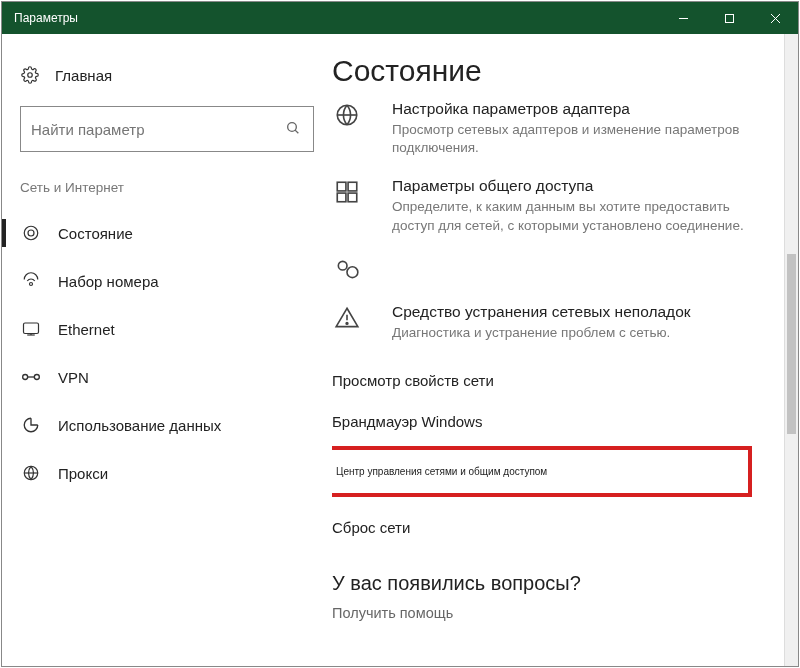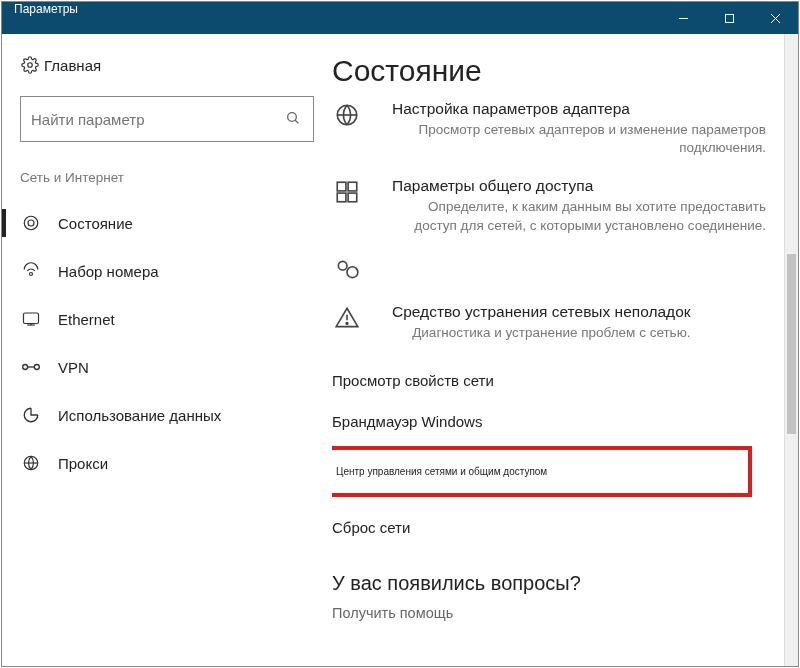--- a/index.html
+++ b/index.html
@@ -16,25 +16,25 @@
   .outer-border {
     border: 1px solid #888;
     width: 798px;
     height: 666px;
     margin: 1px;
     background: #fff;
     display: flex;
     flex-direction: column;
   }
   .titlebar {
-    background: #0c4a6e;
+    background: #14532d;
     color: #fff;
     height: 32px;
     display: flex;
-    align-items: flex-start;
+    align-items: center;
     padding-left: 12px;
     font-size: 12px;
   }
   .titlebar-title { flex: 1; }
   .win-controls { display: flex; }
   .win-btn {
     width: 46px; height: 32px;
     display: flex; align-items: center; justify-content: center;
     color: #fff;
   }
@@ -43,23 +43,24 @@
     flex: 1;
     display: flex;
     background: #fff;
     overflow: hidden;
   }
   .sidebar {
     width: 330px;
     padding: 22px 18px 0 18px;
   }
   .home-row {
-    display: flex; align-items: center; gap: 4px;
+    display: flex; align-items: center; gap: 15px;
     font-size: 15px;
     margin-bottom: 22px;
+    margin-top: 10px;
   }
   .home-row .icon { width: 20px; display:flex; justify-content:center;}
   .search-box {
     position: relative;
     border: 1px solid #888;
     height: 46px;
     display: flex; align-items: center;
     padding: 0 10px;
     margin-bottom: 28px;
   }
@@ -114,21 +115,20 @@
     color: #444;
   }
   .opt-title {
     font-size: 15.5px;
     margin-bottom: 3px;
   }
   .opt-desc {
     font-size: 13.5px;
     color: #777;
     line-height: 1.35;
-    text-align: right;
   }
   .link-row {
     font-size: 15px;
     padding: 10px 0;
     margin-bottom: 4px;
   }
   .highlight-box {
     border: 4px solid #d62020;
     padding: 16px 8px;
     margin: 6px 34px 12px -8px;

